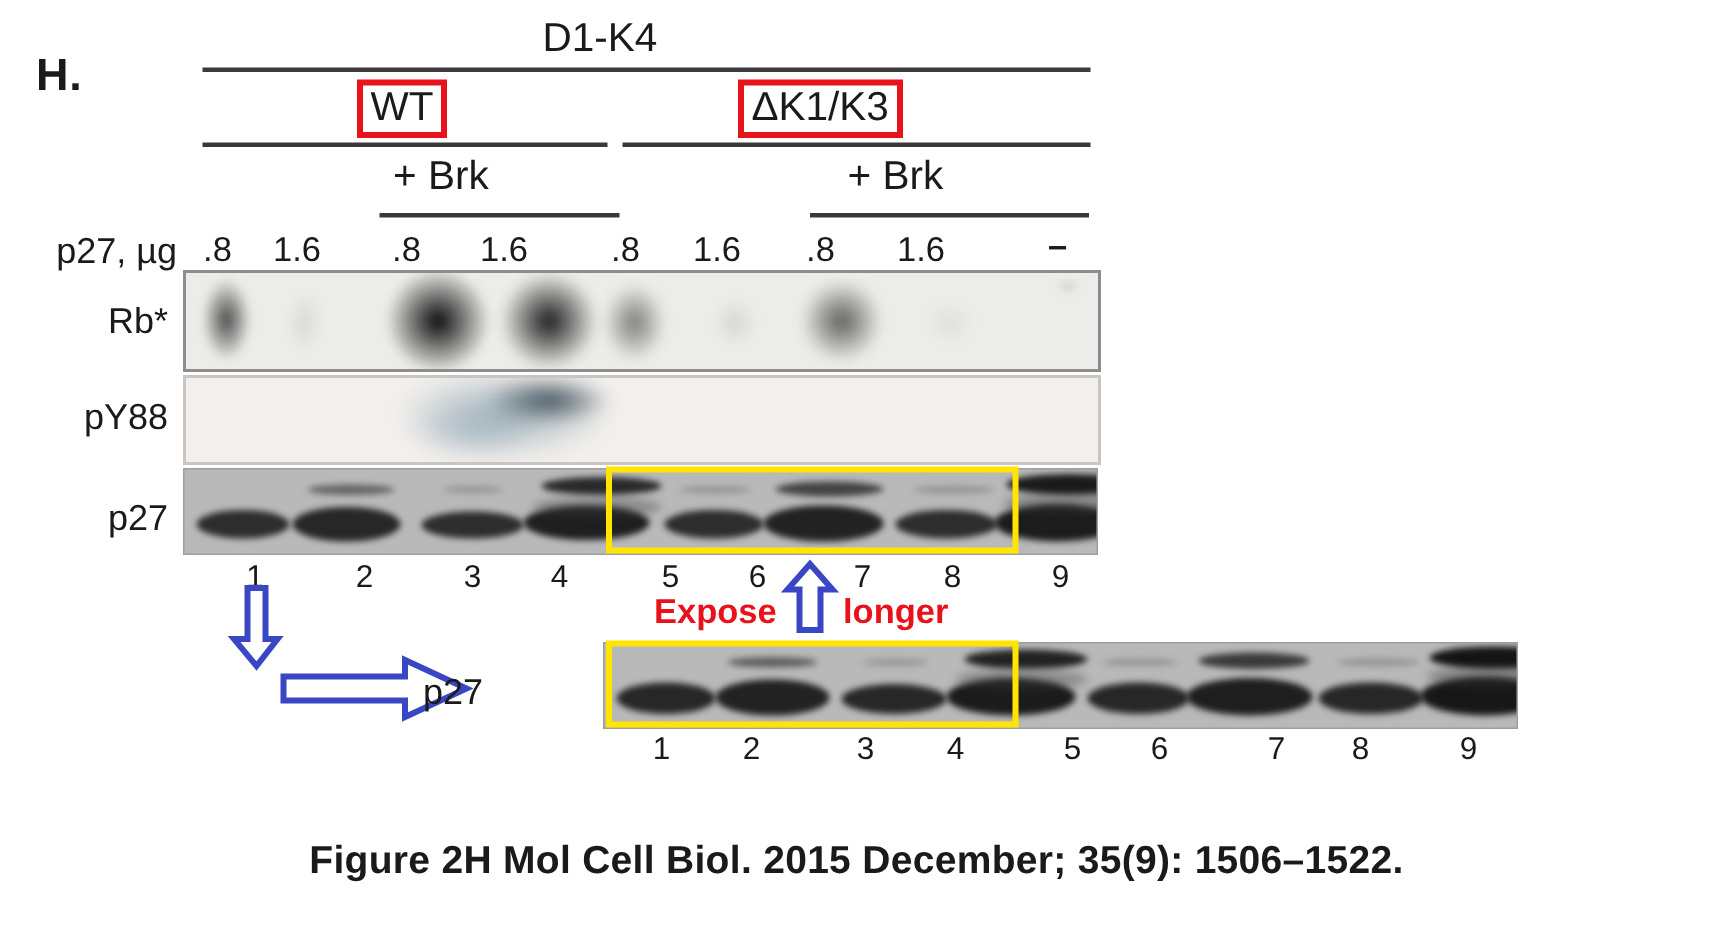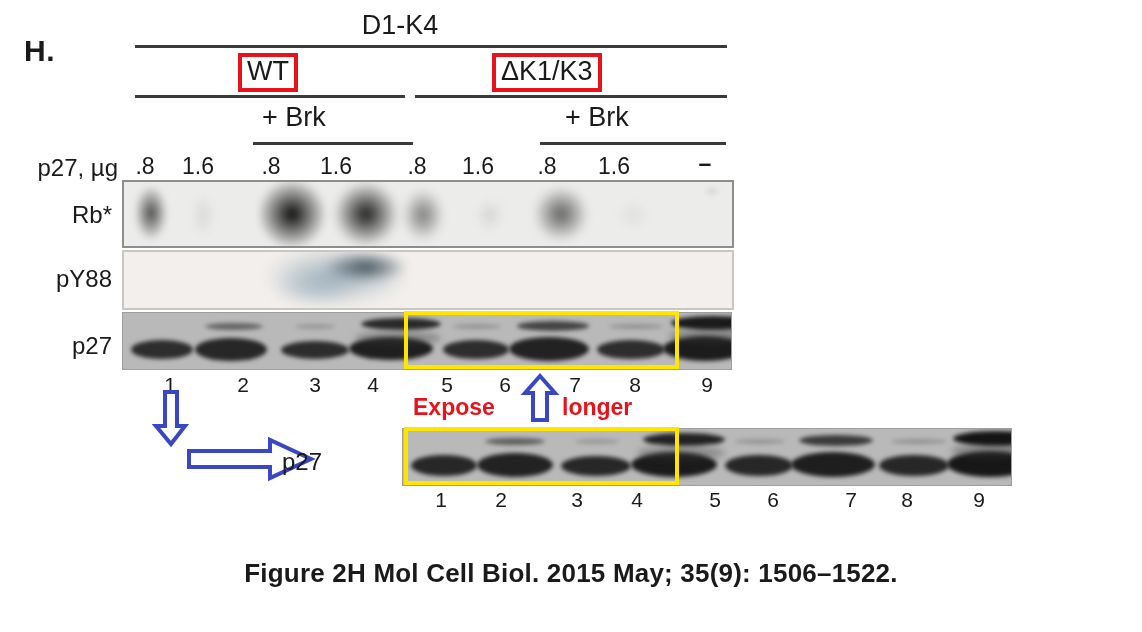--- a/index.html
+++ b/index.html
@@ -160,21 +160,21 @@
 <div class="lane-num" style="left:155px;top:374px;">1</div>
 <div class="lane-num" style="left:228px;top:374px;">2</div>
 <div class="lane-num" style="left:300px;top:374px;">3</div>
 <div class="lane-num" style="left:358px;top:374px;">4</div>
 <div class="lane-num" style="left:432px;top:374px;">5</div>
 <div class="lane-num" style="left:490px;top:374px;">6</div>
 <div class="lane-num" style="left:560px;top:374px;">7</div>
 <div class="lane-num" style="left:620px;top:374px;">8</div>
 <div class="lane-num" style="left:692px;top:374px;">9</div>
 
-<div class="annot-red" style="left:413px;top:396px;">Expose</div>
+<div class="annot-red" style="left:436px;top:396px;">Expose</div>
 <div class="annot-red" style="left:562px;top:396px;">longer</div>
 
 <div class="abs" style="left:523px;top:374px;">
   <svg width="34" height="48" viewBox="0 0 34 48" aria-hidden="true">
     <polygon points="17,2 32,19 24,19 24,46 10,46 10,19 2,19" fill="#ffffff" stroke="#3a47c4" stroke-width="4" stroke-linejoin="miter"></polygon>
   </svg>
 </div>
 
 <div class="abs" style="left:152px;top:390px;">
   <svg width="36" height="56" viewBox="0 0 36 56" aria-hidden="true">
@@ -215,13 +215,13 @@
 <div class="lane-num" style="left:426px;top:489px;">1</div>
 <div class="lane-num" style="left:486px;top:489px;">2</div>
 <div class="lane-num" style="left:562px;top:489px;">3</div>
 <div class="lane-num" style="left:622px;top:489px;">4</div>
 <div class="lane-num" style="left:700px;top:489px;">5</div>
 <div class="lane-num" style="left:758px;top:489px;">6</div>
 <div class="lane-num" style="left:836px;top:489px;">7</div>
 <div class="lane-num" style="left:892px;top:489px;">8</div>
 <div class="lane-num" style="left:964px;top:489px;">9</div>
 
-<div id="caption">Figure 2H Mol Cell Biol. 2015 May; 35(9): 1506–1522.</div>
+<div id="caption">Figure 2H Mol Cell Biol. 2015 December; 35(9): 1506–1522.</div>
 
 </body></html>

